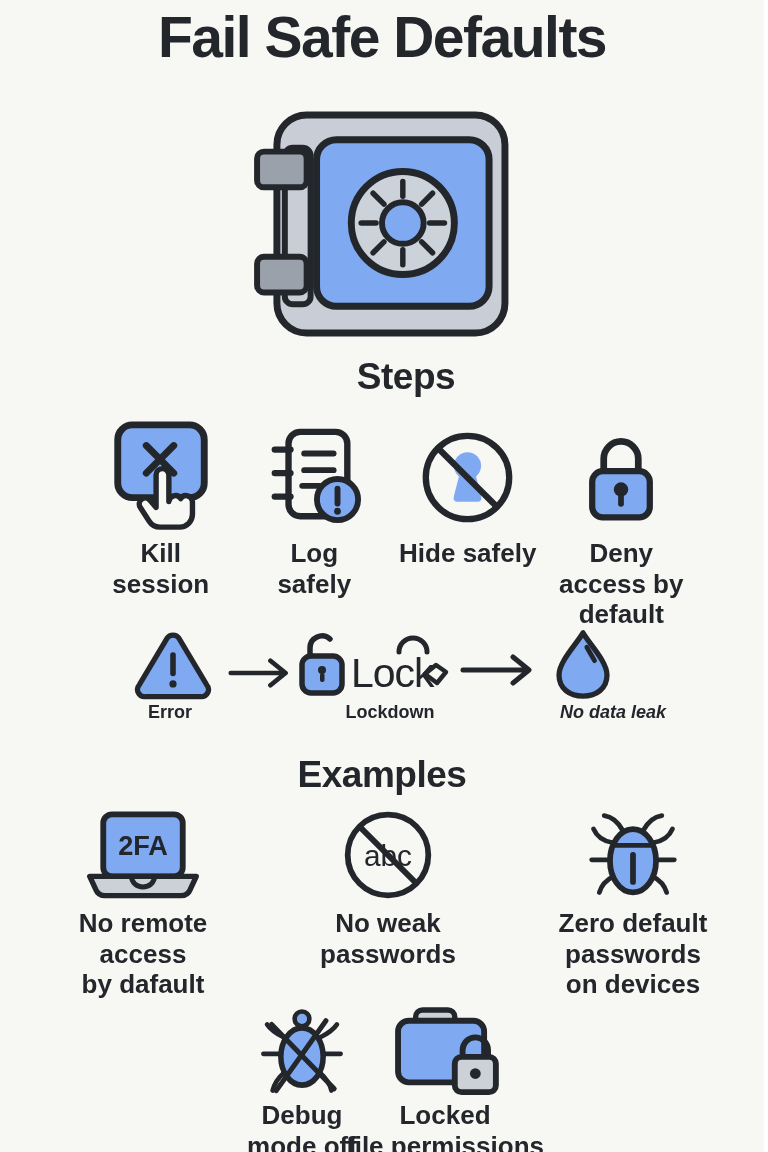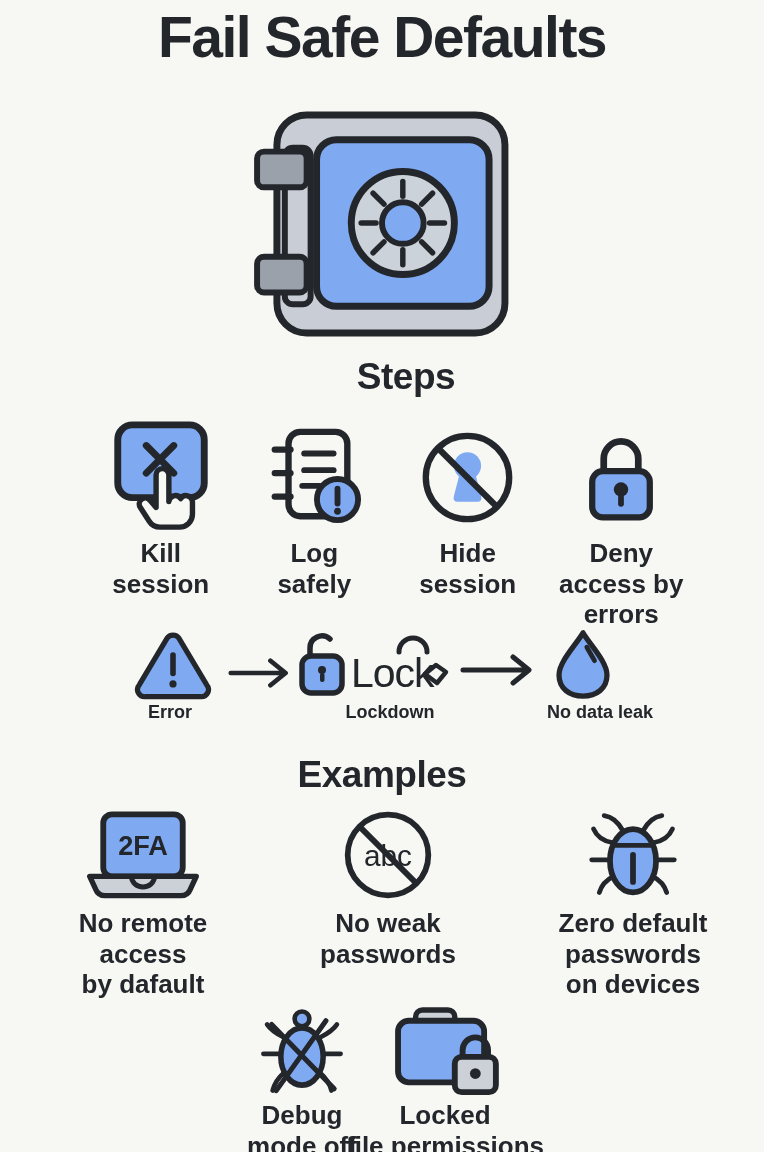--- a/index.html
+++ b/index.html
@@ -132,35 +132,35 @@
 
     <div class="col">
       <div class="icon-box">
         <svg width="97" height="97" viewBox="0 0 100 100">
           <circle cx="50" cy="50" r="43" fill="none" stroke="#23272c" stroke-width="6.5"></circle>
           <circle cx="50" cy="38" r="14" fill="#7fa9f1"></circle>
           <path d="M42,46 L36,69 q-1.5,6 4,6 h20 q5.5,0 4,-6 L58,46 z" fill="#7fa9f1"></path>
           <line x1="20" y1="20" x2="80" y2="80" stroke="#23272c" stroke-width="6.5" stroke-linecap="round"></line>
         </svg>
       </div>
-      <div class="item-label">Hide session</div>
+      <div class="item-label">Hide safely</div>
     </div>
 
     <div class="col">
       <div class="icon-box">
         <svg width="96" height="96" viewBox="0 0 100 100">
           <path d="M32,44 V31 a18,18 0 0 1 36,0 V44" fill="none" stroke="#23272c" stroke-width="7" stroke-linecap="round"></path>
           <rect x="20" y="44" width="60" height="48" rx="11" fill="#7fa9f1" stroke="#23272c" stroke-width="6.5"></rect>
           <circle cx="50" cy="63" r="7.5" fill="#23272c"></circle>
           <rect x="47" y="68" width="6" height="13" rx="2.5" fill="#23272c"></rect>
         </svg>
       </div>
       <div class="item-label">Deny
 access by
-errors</div>
+default</div>
     </div>
 
   </div>
 
   <div class="flow">
 
     <div class="abs" style="left:133px;top:3px;">
       <svg width="80" height="69" viewBox="0 0 100 86">
         <path d="M42.5,9 a9,9 0 0 1 15,0 L92,67 a9,9 0 0 1 -7.5,15 h-69 A9,9 0 0 1 8,67 Z" fill="#7fa9f1" stroke="#23272c" stroke-width="6.5" stroke-linejoin="round"></path>
         <line x1="50" y1="30" x2="50" y2="53" stroke="#23272c" stroke-width="7" stroke-linecap="round"></line>
@@ -194,21 +194,21 @@
 
     <div class="abs" style="left:551px;top:0;">
       <svg width="64" height="71" viewBox="0 0 66 74">
         <path d="M33,5 C26,17 8,35 8,49 C8,63 19,71 33,71 C47,71 58,63 58,49 C58,35 40,17 33,5 Z" fill="#7fa9f1" stroke="#23272c" stroke-width="5.5" stroke-linejoin="round"></path>
         <line x1="37" y1="20" x2="45" y2="34" stroke="#23272c" stroke-width="5" stroke-linecap="round"></line>
       </svg>
     </div>
 
     <div class="flow-label" style="left:120px;width:100px;">Error</div>
     <div class="flow-label" style="left:320px;width:140px;">Lockdown</div>
-    <div class="flow-label" style="left:510px;width:180px;">No data leak</div>
+    <div class="flow-label" style="left:523px;width:180px;font-style:italic;">No data leak</div>
   </div>
 
   <div class="section-heading" id="examples-heading">Examples</div>
 
   <div class="icon-row" id="examples-row">
 
 
     <div class="col">
       <div class="icon-box">
         <svg width="126" height="90" viewBox="0 0 130 92">

